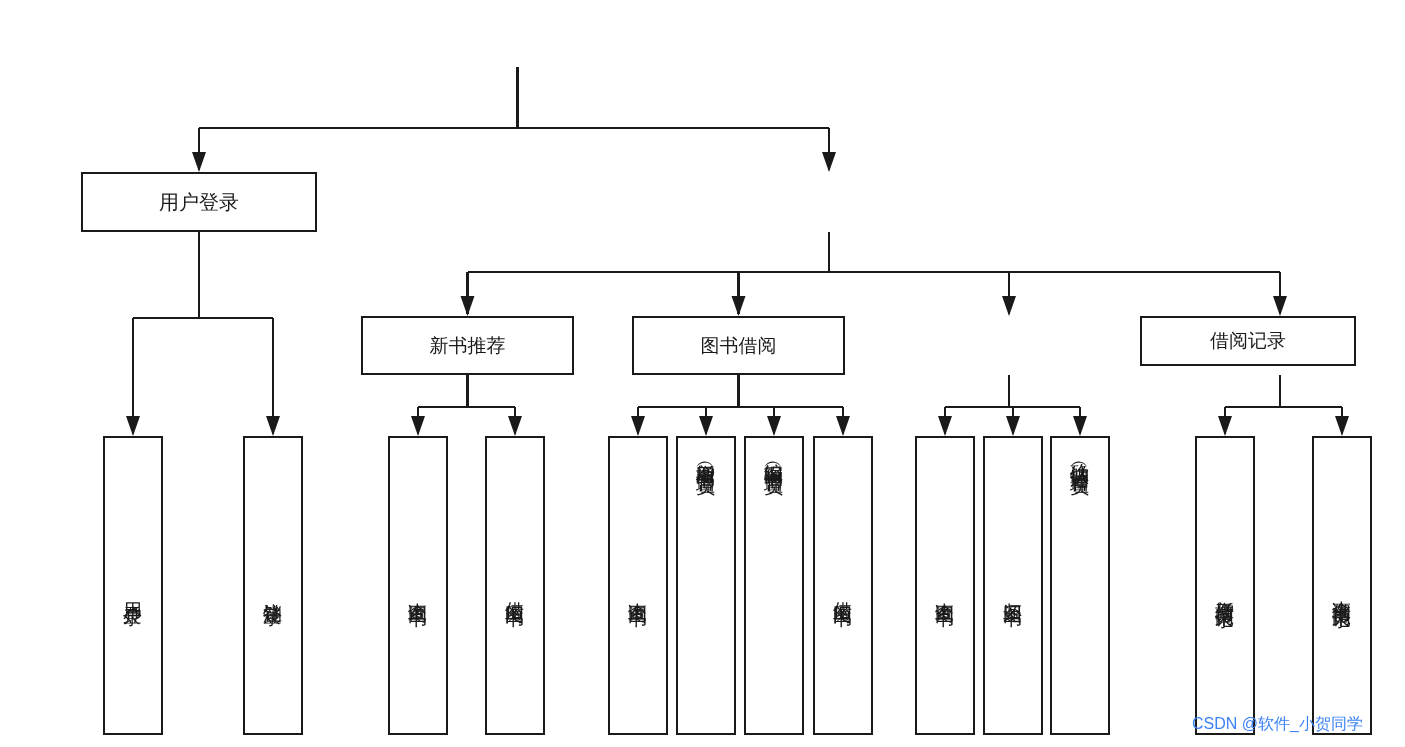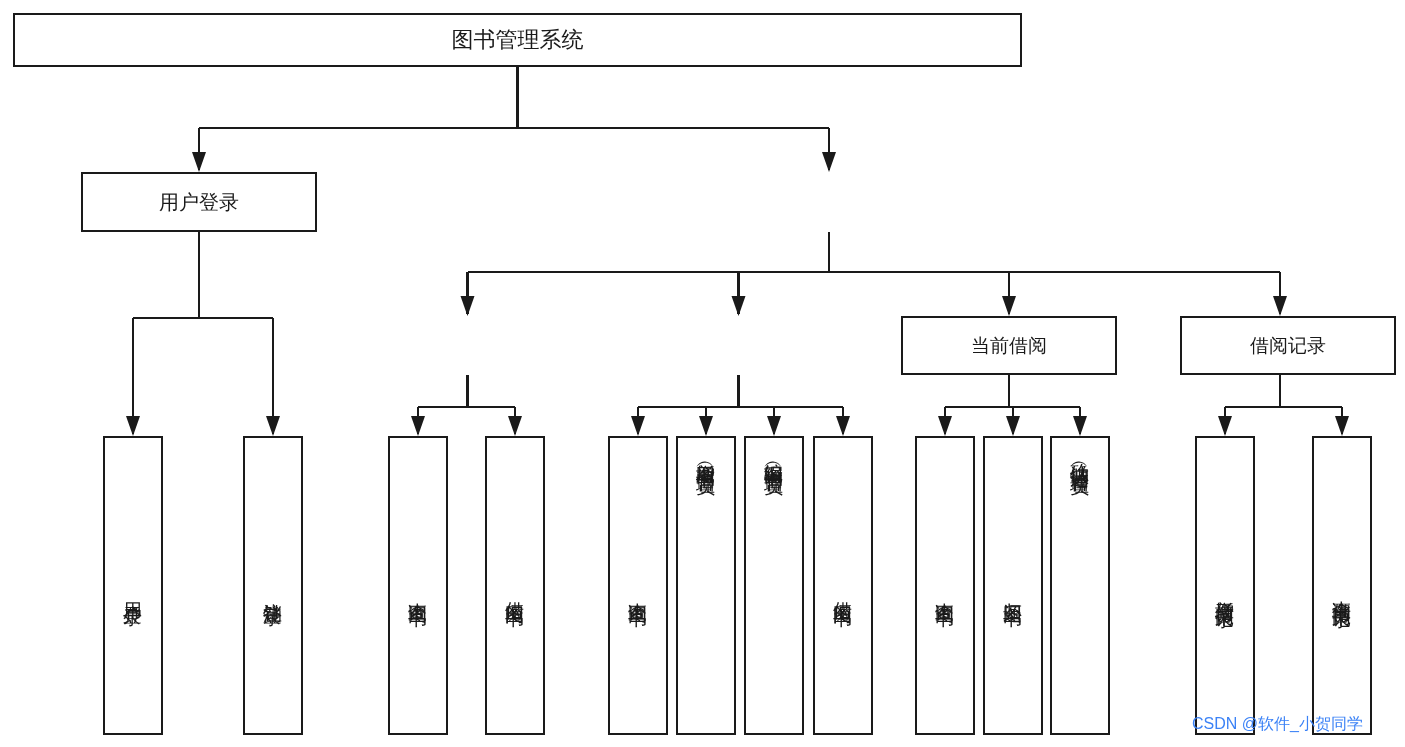--- a/index.html
+++ b/index.html
@@ -93,30 +93,30 @@
       <polygon points="1006,416 1020,416 1013,436" fill="#1a1a1a"></polygon>
       <line x1="1080" y1="407" x2="1080" y2="434" stroke="#1a1a1a" stroke-width="2.5" shape-rendering="crispEdges"></line>
       <polygon points="1073,416 1087,416 1080,436" fill="#1a1a1a"></polygon>
       <line x1="1280" y1="375" x2="1280" y2="407" stroke="#1a1a1a" stroke-width="2.5" shape-rendering="crispEdges"></line>
       <line x1="1225" y1="407" x2="1342" y2="407" stroke="#1a1a1a" stroke-width="2.5" shape-rendering="crispEdges"></line>
       <line x1="1225" y1="407" x2="1225" y2="434" stroke="#1a1a1a" stroke-width="2.5" shape-rendering="crispEdges"></line>
       <polygon points="1218,416 1232,416 1225,436" fill="#1a1a1a"></polygon>
       <line x1="1342" y1="407" x2="1342" y2="434" stroke="#1a1a1a" stroke-width="2.5" shape-rendering="crispEdges"></line>
       <polygon points="1335,416 1349,416 1342,436" fill="#1a1a1a"></polygon>
     </svg>
-<div class="node-box lvl0" style="left: 13px; top: 13px; width: 1009px; height: 54px;">
-      <span>图书管理系统</span>
-    </div>
     <div class="node-box lvl1" style="left: 81px; top: 172px; width: 236px; height: 60px;">
       <span>用户登录</span>
     </div>
-    <div class="node-box lvl2" style="left: 901px; top: 316px; width: 216px; height: 59px;">
-      <span>当前借阅</span>
+    <div class="node-box lvl2" style="left: 361px; top: 316px; width: 213px; height: 59px;">
+      <span>新书推荐</span>
     </div>
-    <div class="node-box lvl2" style="left: 1180px; top: 316px; width: 216px; height: 59px;">
+    <div class="node-box lvl2" style="left: 632px; top: 316px; width: 213px; height: 59px;">
+      <span>图书借阅</span>
+    </div>
+    <div class="node-box lvl2" style="left: 1140px; top: 316px; width: 216px; height: 50px;">
       <span>借阅记录</span>
     </div>
     <div class="leaf-box center" style="left: 103px; top: 436px; width: 60px; height: 299px;">
       <span class="vtext">用户登录</span>
     </div>
     <div class="leaf-box center" style="left: 243px; top: 436px; width: 60px; height: 299px;">
       <span class="vtext">注销登录</span>
     </div>
     <div class="leaf-box center" style="left: 388px; top: 436px; width: 60px; height: 299px;">
       <span class="vtext">查询图书</span>

